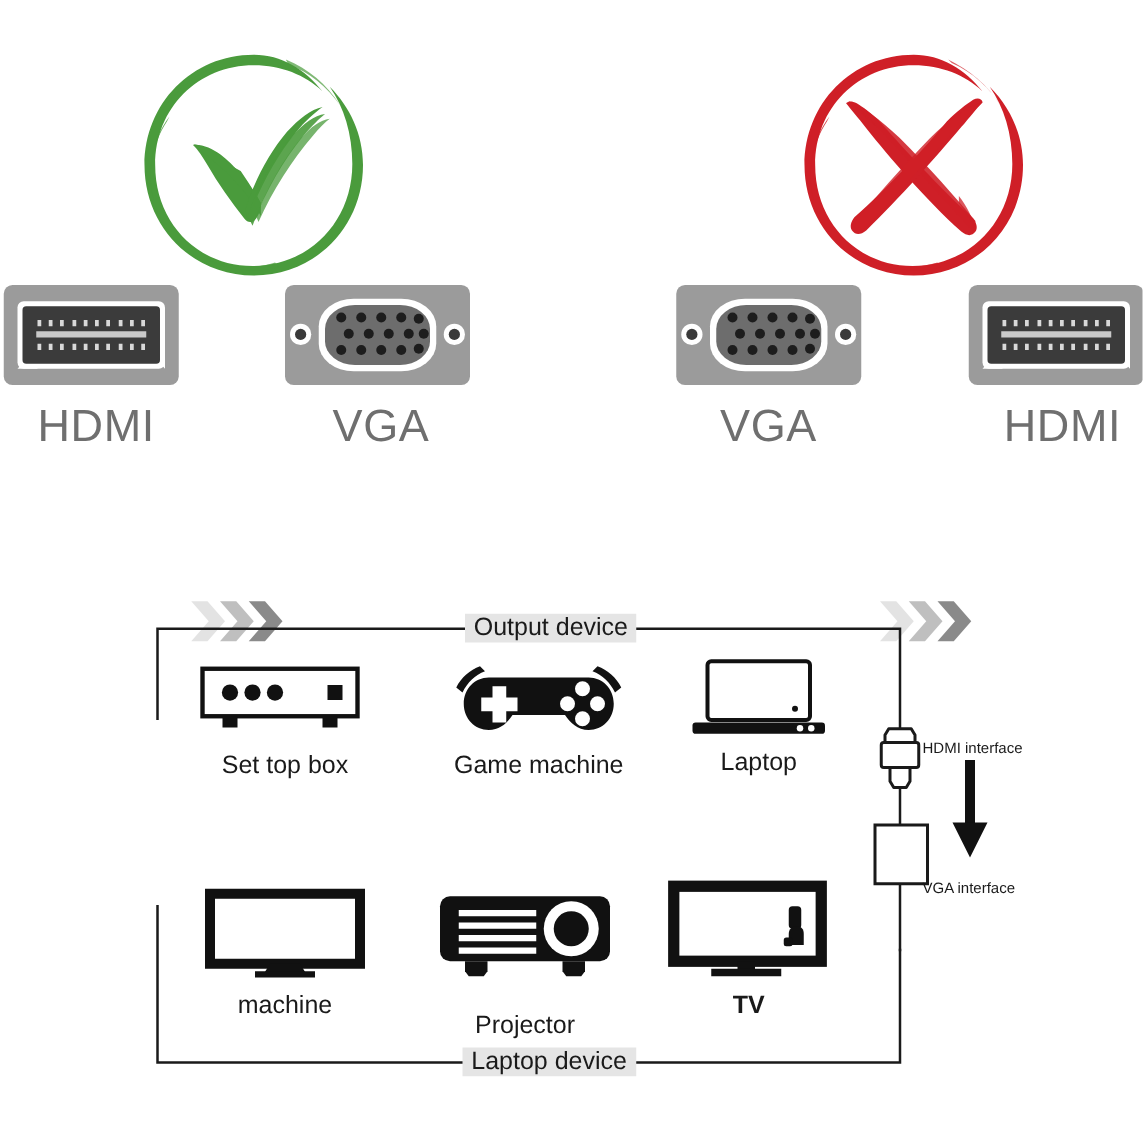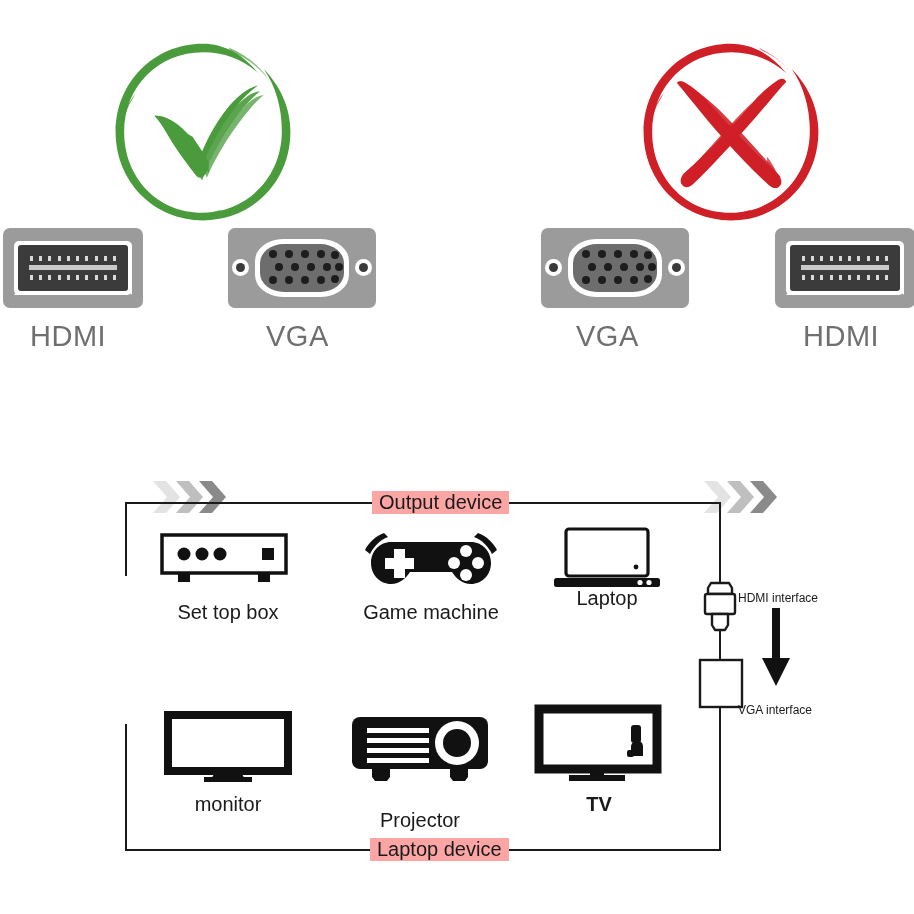--- a/index.html
+++ b/index.html
@@ -151,42 +151,42 @@
   .chevrons {
     position: absolute;
     top: 252px;
     width: 76px;
     height: 34px;
   }
 
   .conn-label {
     position: absolute;
     top: 320px;
-    font-size: 29px;
+    font-size: 36px;
     color: #6f6f6f;
     letter-spacing: 0.5px;
     white-space: nowrap;
   }
 
   
   #diagram { position: absolute; left: 0; top: 455px; width: 914px; height: 459px; }
 
   .dev-label {
     position: absolute;
     font-size: 20px;
     color: #1a1a1a;
     white-space: nowrap;
     text-align: center;
   }
   .bracket-label {
     position: absolute;
     font-size: 20px;
     color: #1a1a1a;
     white-space: nowrap;
-    background: #fca5a5;
+    background: #e5e5e5;
     padding: 0 7px;
     text-align: center;
   }
   .iface-label {
     position: absolute;
     font-size: 12px;
     color: #1a1a1a;
     white-space: nowrap;
   }
   svg { display: block; overflow: visible; }
@@ -465,30 +465,30 @@
 
     <div class="abs" style="left:552px; top:72px;">
       <svg width="110" height="62" viewBox="0 0 110 62">
         <rect x="14" y="2" width="82" height="47" rx="3" fill="#ffffff" stroke="#111" stroke-width="3.2"></rect>
         <circle cx="84" cy="40" r="2.4" fill="#111"></circle>
         <rect x="2" y="51" width="106" height="9" rx="2.5" fill="#111"></rect>
         <circle cx="88" cy="55.5" r="2.6" fill="#ffffff"></circle>
         <circle cx="97" cy="55.5" r="2.6" fill="#ffffff"></circle>
       </svg>
     </div>
-    <div class="dev-label" style="left:545px; top:132px; width:124px;">Laptop</div>
+    <div class="dev-label" style="left:545px; top:144px; width:124px;">Laptop</div>
 
     <div class="abs" style="left:166px; top:258px;">
       <svg width="124" height="70" viewBox="0 0 124 70">
         <rect x="2" y="2" width="120" height="56" fill="#ffffff" stroke="#111" stroke-width="8"></rect>
         <path d="M50 58 h24 l5 8 h-34 Z" fill="#111"></path>
         <rect x="38" y="64" width="48" height="5" fill="#111"></rect>
       </svg>
     </div>
-    <div class="dev-label" style="left:166px; top:338px; width:124px;">monitor</div>
+    <div class="dev-label" style="left:166px; top:338px; width:124px;">machine</div>
 
     <div class="abs" style="left:350px; top:258px;">
       <svg width="140" height="70" viewBox="0 0 140 70">
         <rect x="2" y="4" width="136" height="52" rx="8" fill="#111"></rect>
         <g fill="#ffffff">
           <rect x="17" y="15" width="62" height="5"></rect>
           <rect x="17" y="25" width="62" height="5"></rect>
           <rect x="17" y="35" width="62" height="5"></rect>
           <rect x="17" y="45" width="62" height="5"></rect>
         </g>

